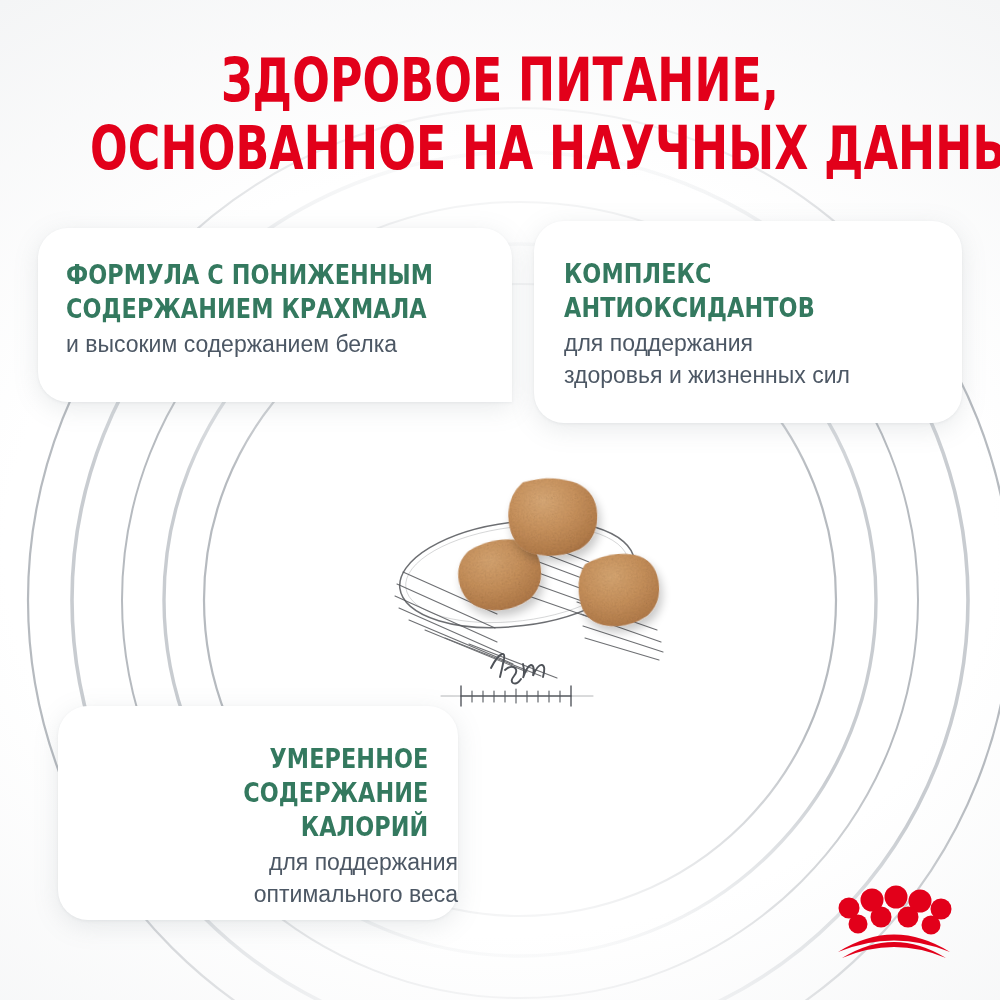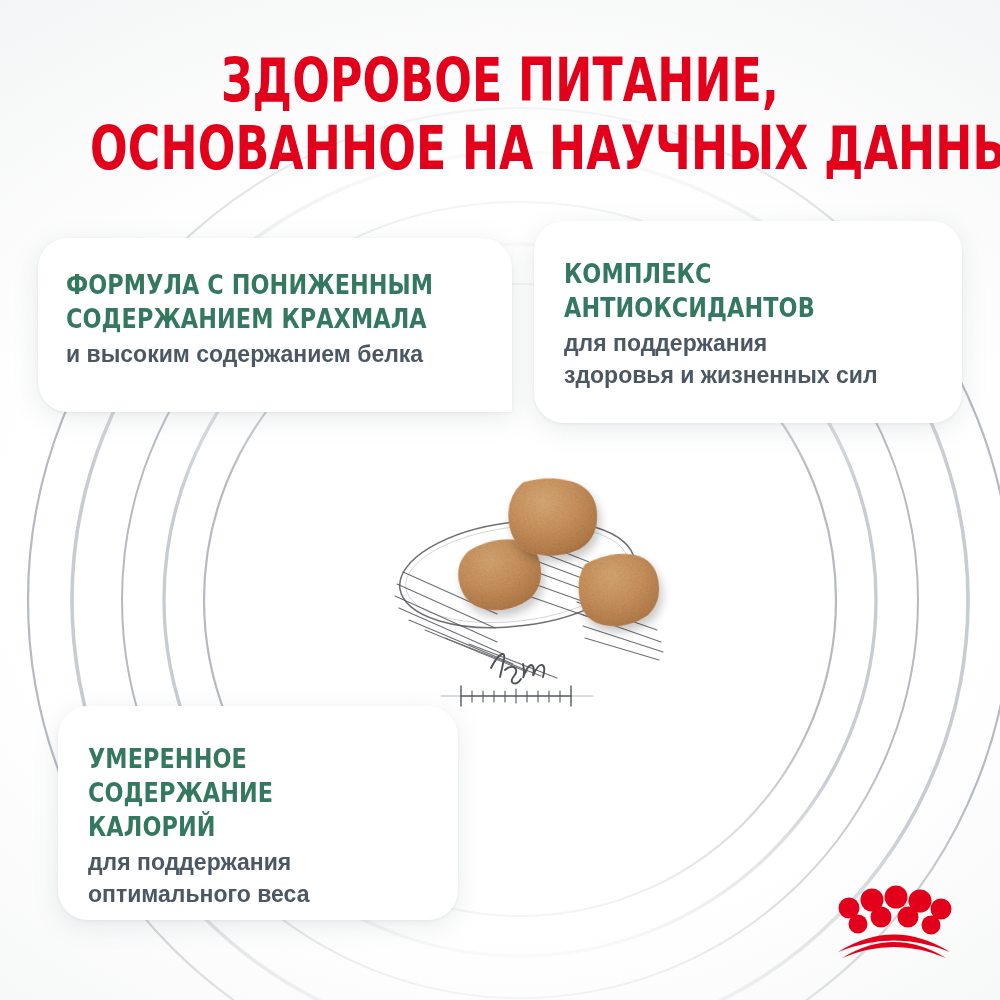--- a/index.html
+++ b/index.html
@@ -77,50 +77,51 @@
     line-height: 34px;
     letter-spacing: 0.1px;
     transform: scaleX(0.92);
     transform-origin: left center;
     white-space: pre-line;
     margin: 0 0 2px 0;
   }
   .card-sub {
     color: #4c5764;
     font-family: "Liberation Sans", sans-serif;
-    font-weight: 700;
+    font-weight: 400;
     font-size: 23px;
     line-height: 32px;
     white-space: pre-line;
     margin: 0;
   }
 
   #card-starch {
     left: 38px;
-    top: 238px;
+    top: 228px;
     width: 474px;
     height: 174px;
     border-radius: 30px 30px 0 30px;
     padding: 30px 0 0 28px;
   }
   #card-antiox {
     left: 534px;
     top: 221px;
     width: 428px;
     height: 202px;
     border-radius: 30px 30px 30px 30px;
     padding: 36px 0 0 30px;
   }
   #card-calories {
     left: 58px;
     top: 706px;
     width: 400px;
     height: 214px;
     border-radius: 30px 30px 30px 30px;
     padding: 36px 0 0 30px;
+    text-align: right;
   }
 
   
   .logo {
     position: absolute;
     left: 828px;
     top: 884px;
     width: 132px;
     height: 76px;
     z-index: 7;

